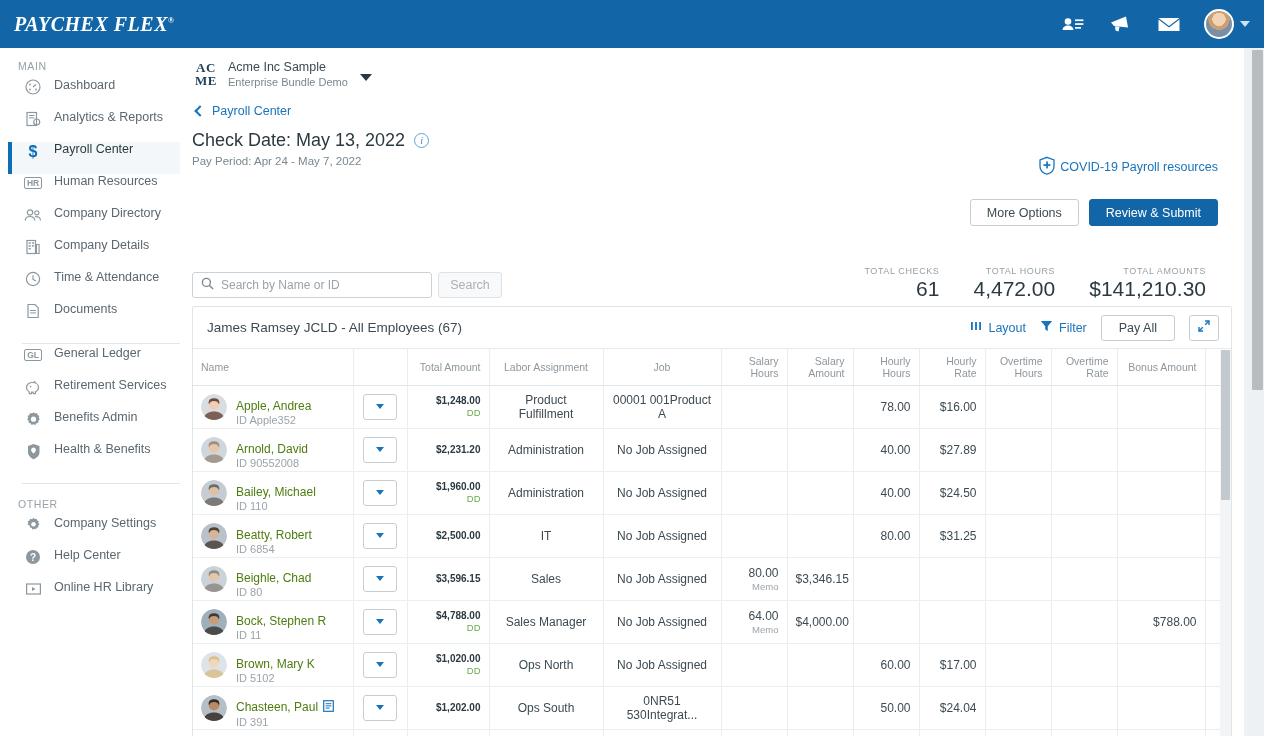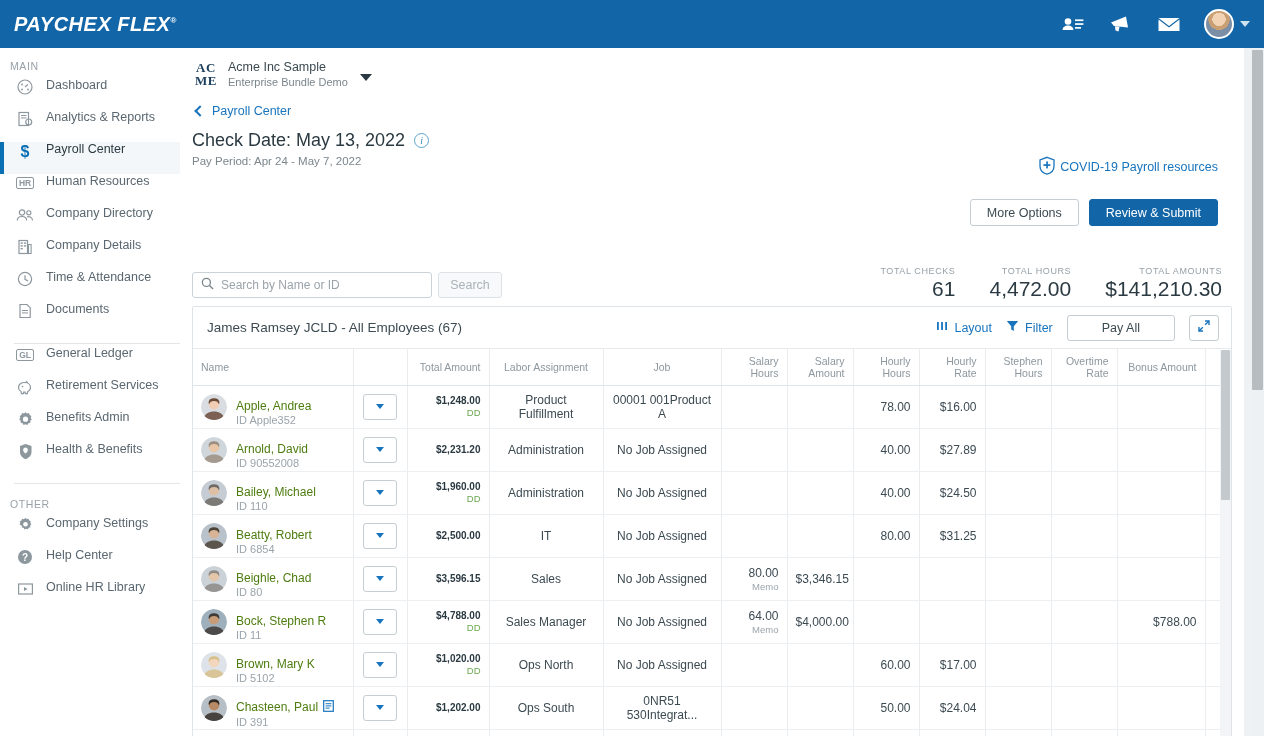--- a/index.html
+++ b/index.html
@@ -13,41 +13,42 @@
   
   .topbar {
     position: absolute; top: 0; left: 0; width: 1264px; height: 48px;
     background: #1266a8;
     display: flex; align-items: center; justify-content: space-between;
   }
   .brand {
     color: #ffffff; font-size: 20px; font-weight: bold;
     font-style: italic; letter-spacing: .5px; padding-left: 14px;
     white-space: nowrap;
+    font-family: Liberation Serif, serif;
   }
   .brand .flex-word { font-weight: bold; font-style: italic; }
   .brand .reg { font-size: 8px; vertical-align: super; font-style: normal;}
   .topicons { display: flex; align-items: center; gap: 22px; padding-right: 14px; }
   .topicons .ico { width: 26px; height: 22px; display:flex; align-items:center; justify-content:center; }
   .avatar-wrap { display:flex; align-items:center; gap:6px; }
   .avatar {
     width: 30px; height: 30px; border-radius: 50%;
     background: radial-gradient(circle at 50% 32%, #f2d3b4 0 30%, #c8a074 31% 48%, #7a8fa6 49% 100%);
     border: 2px solid #ffffff;
   }
   .caret-down {
     width: 0; height: 0; border-left: 5px solid transparent;
     border-right: 5px solid transparent; border-top: 6px solid #cfe2f0;
   }
 
   
   .sidebar {
     position: absolute; top: 48px; left: 0; width: 206px; height: 688px;
     background: #ffffff; border-right: 1px solid #e3e6e8;
-    font-size: 12.5px; overflow: hidden;
+    font-size: 12.5px; overflow: hidden; padding-left: 8px;
   }
   .sb-section {
     color: #98a1a8; font-size: 10.5px; letter-spacing: .6px;
     padding: 12px 0 6px 10px;
   }
   .sb-item {
     display: flex; align-items: flex-start; height: 32px; padding-left: 14px;
     color: #5a6770; position: relative; cursor: pointer;
   }
   .sb-item .sb-ic {
@@ -148,40 +149,40 @@
     border: none; outline: none; font-size: 12px; color: #4a565e;
     font-family: "Liberation Sans", sans-serif; width: 190px; background: transparent;
   }
   .search-box input::placeholder { color: #9aa4ab; }
   .search-btn {
     position: absolute; left: 258px; top: 32px; width: 64px; height: 26px;
     border: 1px solid #dde2e6; border-radius: 3px; background: #f7f9fa;
     color: #a9b2b8; font-size: 12.5px; display: flex; align-items: center; justify-content: center;
     cursor: pointer;
   }
-  .totals { position: absolute; right: 22px; top: 26px; display: flex; gap: 34px; }
+  .totals { position: absolute; right: 38px; top: 26px; display: flex; gap: 34px; }
   .total-item { text-align: right; }
   .total-lbl { font-size: 9px; color: #97a1a8; letter-spacing: .6px; }
   .total-val { font-size: 21px; color: #2b3a42; margin-top: 1px; line-height: 24px; }
 
   
   .panel {
     position: absolute; top: 258px; left: 12px; width: 1040px;
     border: 1px solid #dfe4e8; border-radius: 2px; background: #fff;
     height: 470px; overflow: hidden;
   }
   .panel-bar {
     height: 42px; display: flex; align-items: center; justify-content: space-between;
     padding: 0 12px 0 14px; border-bottom: 1px solid #e6eaed; background:#fff;
   }
   .panel-title { font-size: 13.5px; color: #3c4a52; }
   .panel-tools { display: flex; align-items: center; gap: 14px; text-align: right; }
   .tool { display: flex; align-items: center; gap: 6px; color: #1874bd; font-size: 12.5px; cursor: pointer; }
   .pay-all {
-    border: 1px solid #c6ced3; border-radius: 3px; height: 26px; padding: 0 34px;
+    border: 1px solid #c6ced3; border-radius: 3px; height: 26px; padding: 0 17px;
     display: flex; align-items: center; color: #3c4a52; font-size: 12.5px; cursor:pointer; background:#fff;
   }
   .expand-btn {
     border: 1px solid #c6ced3; border-radius: 3px; width: 30px; height: 26px;
     display: flex; align-items: center; justify-content: center; color: #1874bd; cursor:pointer; background:#fff;
   }
 
   
   table.grid { border-collapse: collapse; width: 1038px; table-layout: fixed; }
   table.grid th {
@@ -557,21 +558,21 @@
         <tr>
           <th class="c-name">Name</th>
           <th class="c-arrow"></th>
           <th class="c-total">Total Amount</th>
           <th class="c-labor">Labor Assignment</th>
           <th class="c-job">Job</th>
           <th class="c-num">Salary Hours</th>
           <th class="c-num">Salary Amount</th>
           <th class="c-num">Hourly Hours</th>
           <th class="c-num">Hourly Rate</th>
-          <th class="c-num">Stephen Hours</th>
+          <th class="c-num">Overtime Hours</th>
           <th class="c-num">Overtime Rate</th>
           <th class="c-bonus">Bonus Amount</th>
           <th class="c-pad"></th>
         </tr>
       </thead>
       <tbody id="tbody">
             <tr>
               <td class="c-name">
                 <div class="emp">
                   <svg class="emp-pic" viewBox="0 0 26 26">

